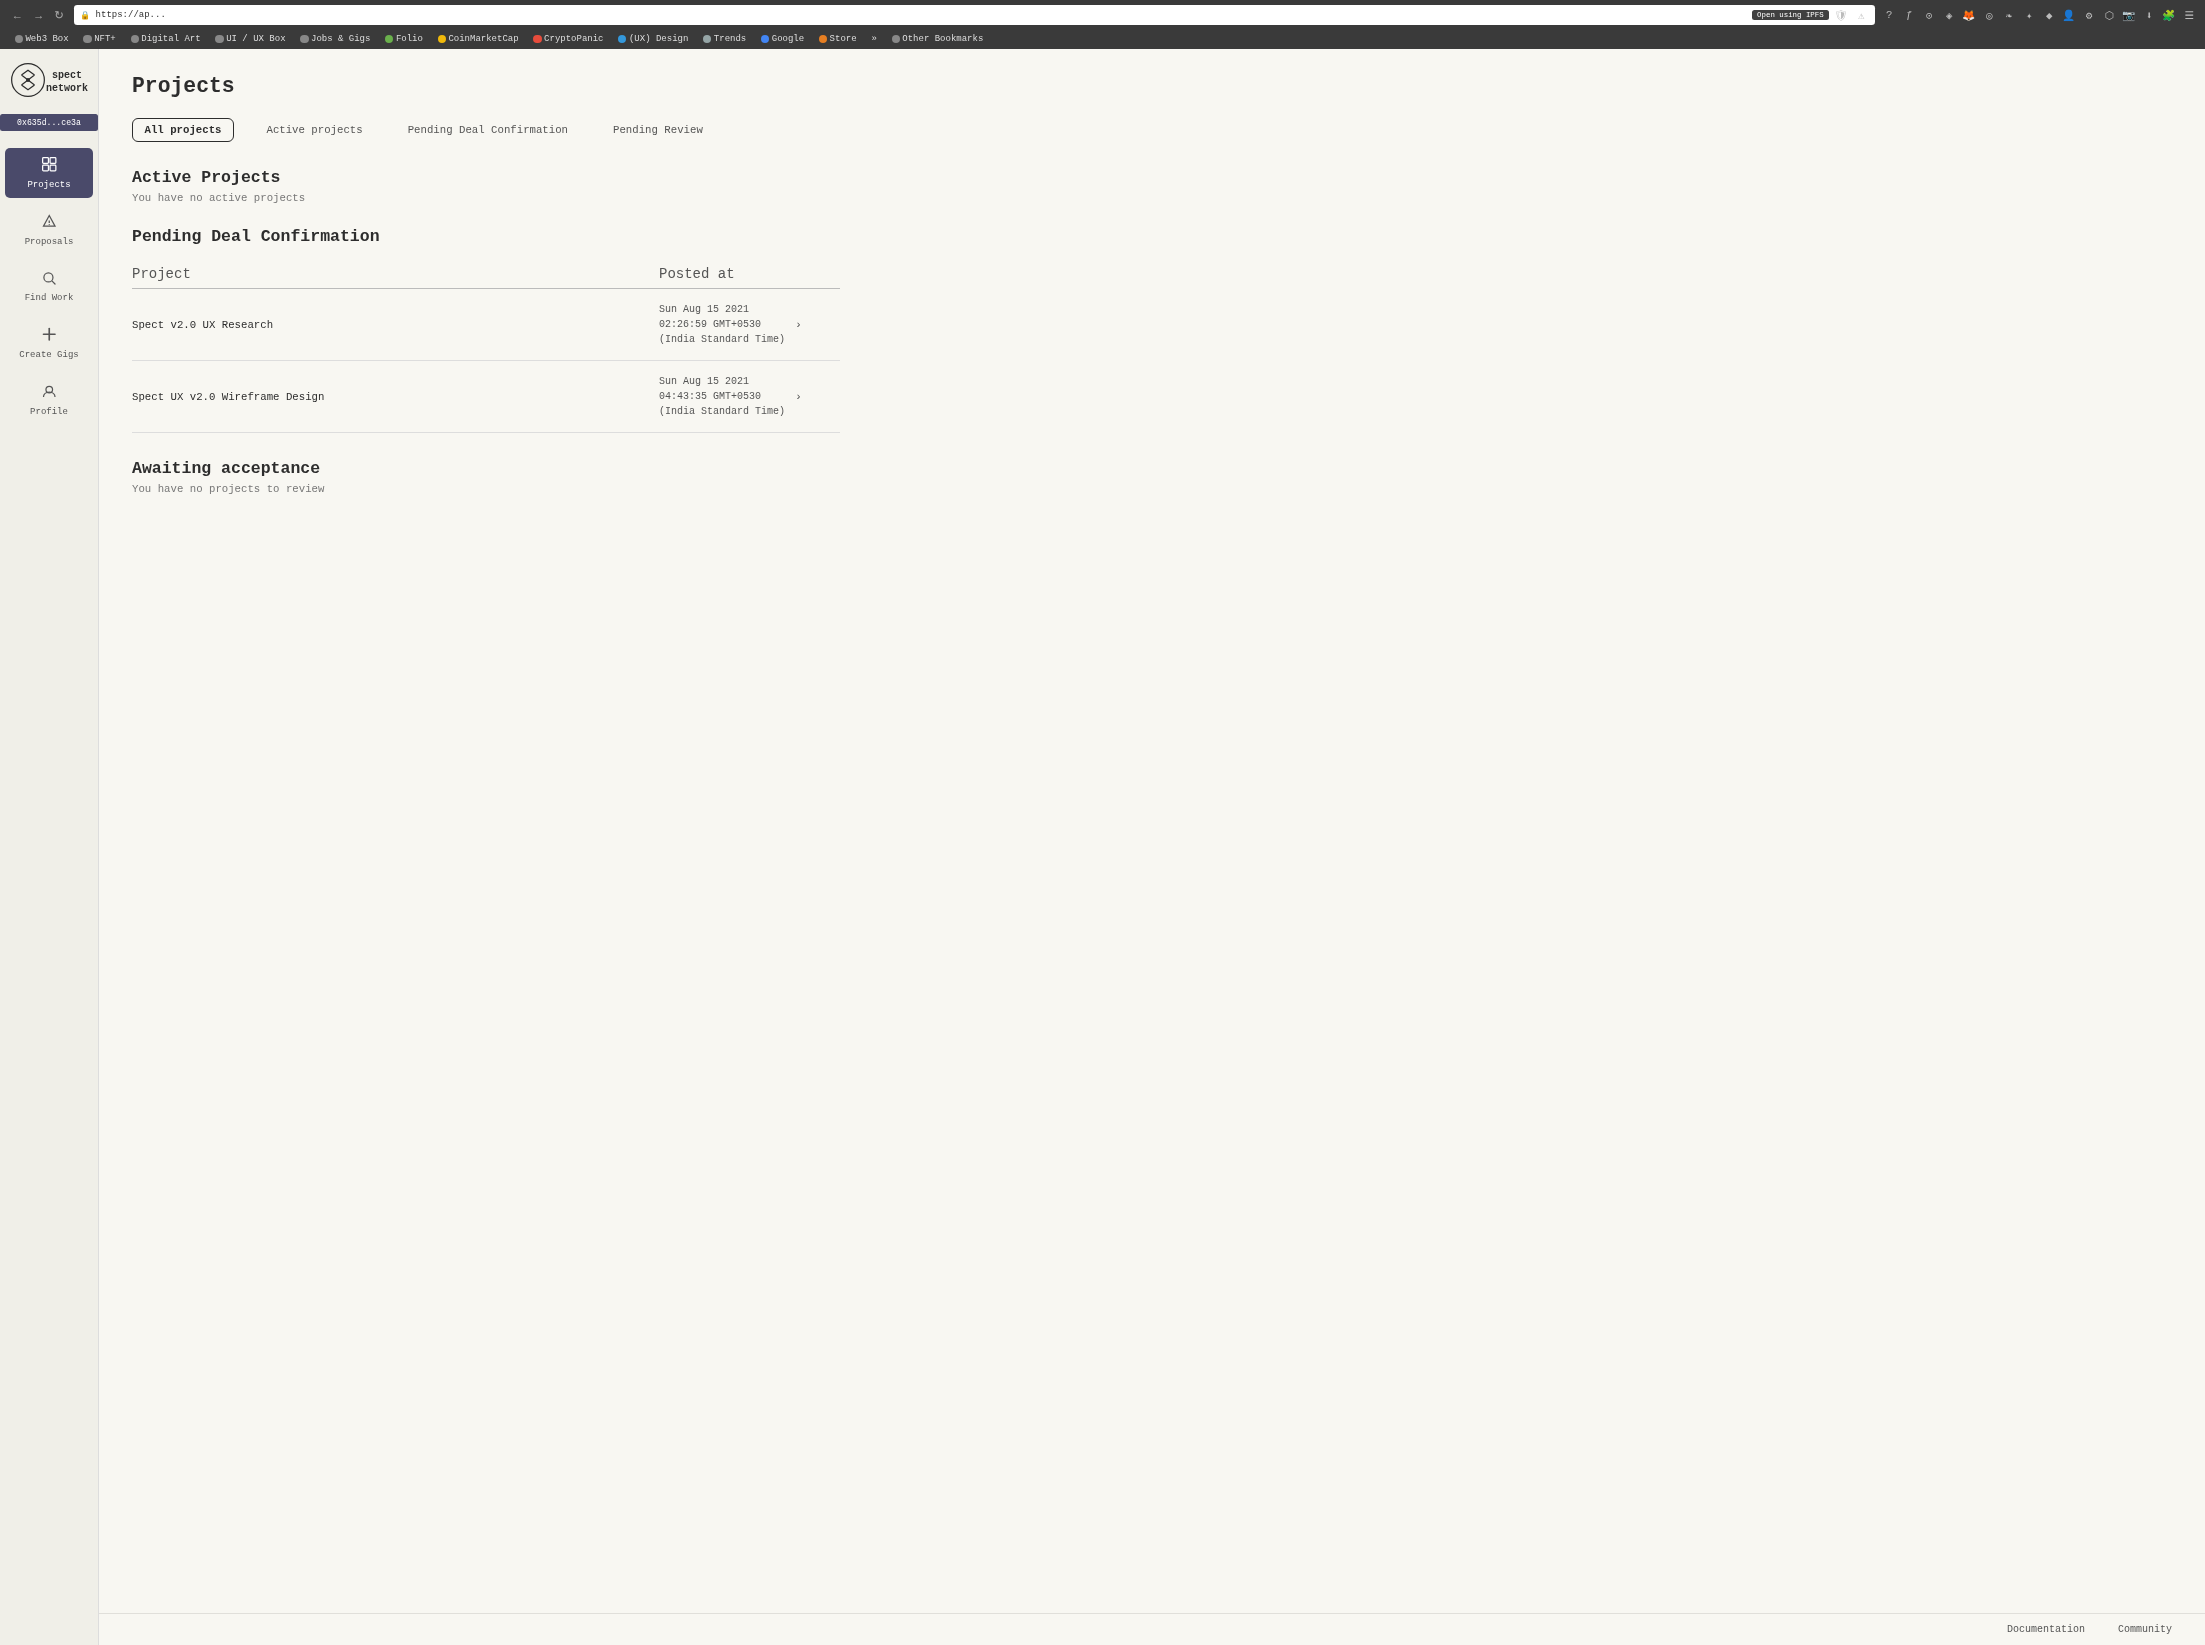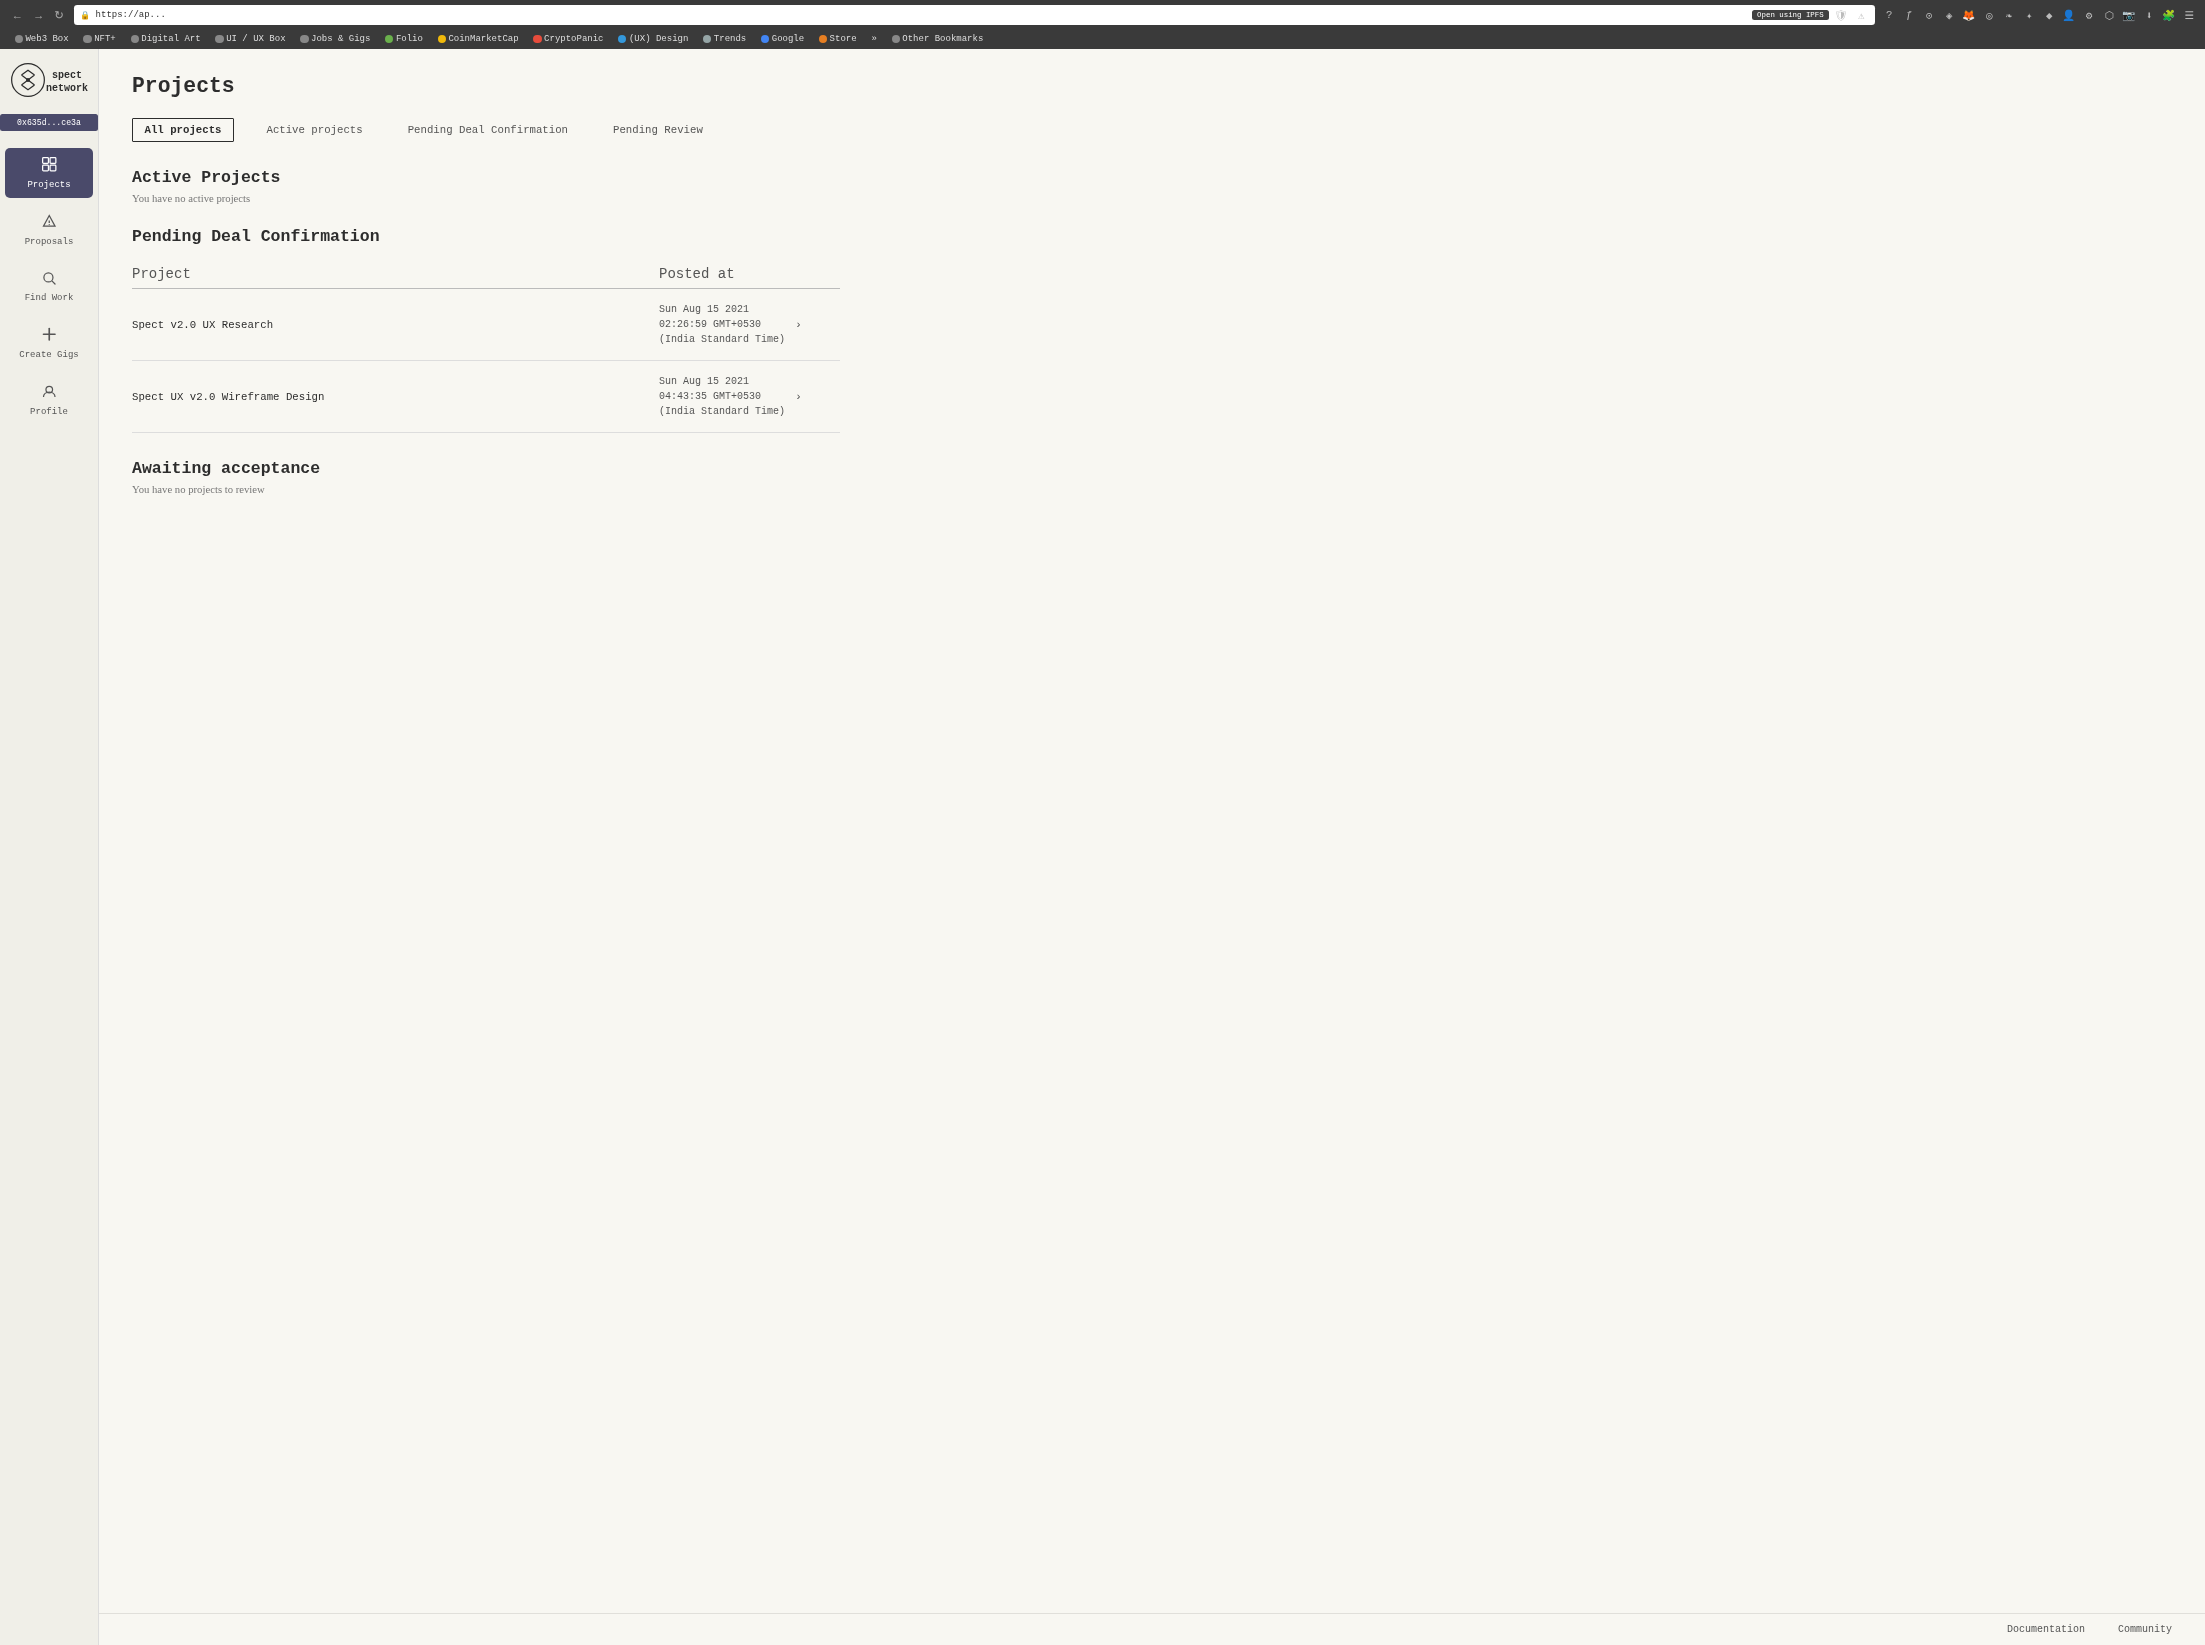--- a/index.html
+++ b/index.html
@@ -193,21 +193,21 @@
     .tabs {
       display: flex;
       gap: 20px;
       margin-bottom: 26px;
       border-bottom: none;
     }
     .tab {
       font-size: 10.7px;
       padding: 5px 11.5px;
       cursor: pointer;
-      border-radius: 1px;
+      border-radius: 6px;
       border: 1.2px solid transparent;
       color: #555;
       font-family: 'Courier New', Courier, monospace;
     }
     .tab.active {
       border: 1.2px solid #2d2d2d;
       color: #2d2d2d;
       font-weight: bold;
     }
 
@@ -216,21 +216,21 @@
       font-size: 16.5px;
       font-weight: bold;
       color: #2d2d2d;
       margin-bottom: 5px;
       font-family: 'Courier New', Courier, monospace;
     }
     .section-empty-text {
       font-size: 10.7px;
       color: #777;
       margin-bottom: 23px;
-      font-family: Liberation Serif, serif;
+      font-family: Liberation Mono, monospace;
     }
     .table-header {
       display: flex;
       justify-content: space-between;
       padding: 6.6px 0;
       border-bottom: 0.8px solid #bbb;
       font-size: 14px;
       color: #555;
       font-family: 'Courier New', Courier, monospace;
     }

